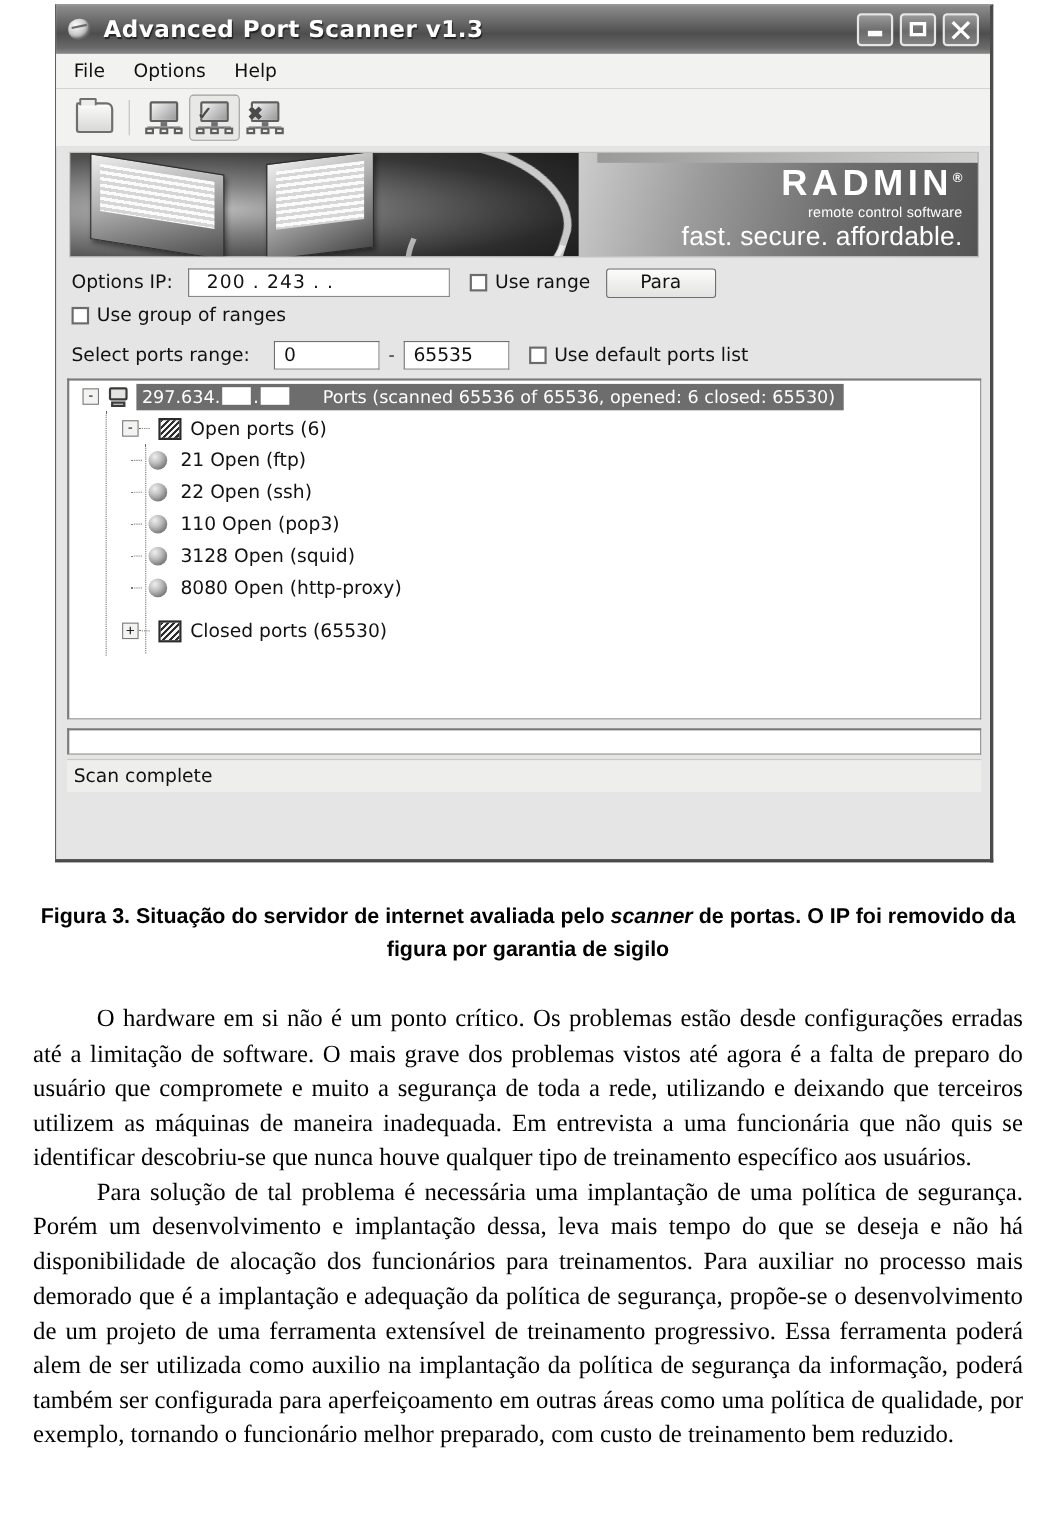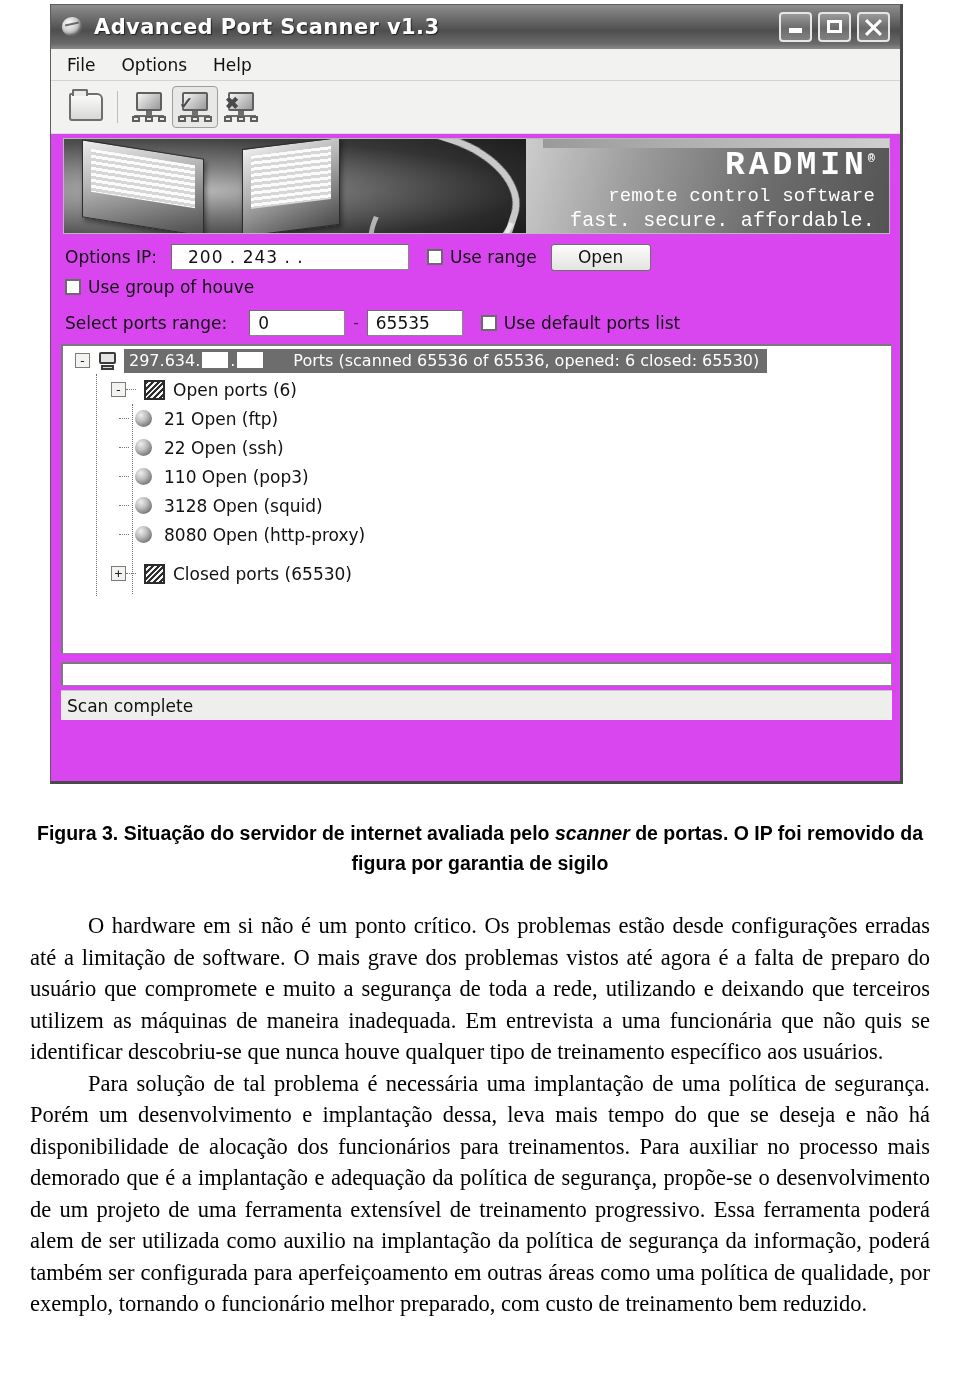--- a/index.html
+++ b/index.html
@@ -22,21 +22,21 @@
     top: 4px;
     width: 860px;
     height: 788px;
   }
 
   .app-window {
     position: absolute;
     left: 0; top: 0;
     width: 853px;
     height: 780px;
-    background: #d946ef;
+    background: #e5e5e5;
     border: 1px solid #5d5d5d;
     border-right: 3px solid #4a4a4a;
     border-bottom: 3px solid #4a4a4a;
     box-sizing: border-box;
     font-family: "Liberation Sans", sans-serif;
   }
 
   
   .titlebar {
     height: 44px;
@@ -227,29 +227,29 @@
     border-top-color: transparent;
     border-right-color: transparent;
     transform: rotate(-26deg);
   }
   .banner .topbar {
     position: absolute; right: 0; top: 0; width: 42%; height: 9px;
     background: linear-gradient(to right, #9a9a9a, #cfcfcf);
   }
   .banner-text {
     position: absolute; right: 14px; top: 10px; text-align: right;
-    font-family: Liberation Mono, monospace;
+    font-family: Liberation Sans, sans-serif;
   }
   .brand {
     font-size: 33px; font-weight: bold; color: #ffffff; letter-spacing: 4px;
     line-height: 1; position: relative; display: inline-block;
   }
   .brand sup { font-size: 12px; letter-spacing: 0; vertical-align: super; }
-  .tag1 { font-size: 19px; color: #ffffff; margin-top: 3px; letter-spacing: .2px;}
-  .tag2 { font-size: 20px; color: #ffffff; margin-top: 2px; letter-spacing: .2px;}
+  .tag1 { font-size: 13px; color: #ffffff; margin-top: 3px; letter-spacing: .2px;}
+  .tag2 { font-size: 24px; color: #ffffff; margin-top: 2px; letter-spacing: .2px;}
 
   
   .form-area { padding: 2px 12px 0 14px; }
   .frow { display: flex; align-items: center; height: 30px; }
   .flabel {
     font-size: 17px; color: #111; font-family: "DejaVu Sans", sans-serif;
   }
   .ipbox {
     width: 238px; height: 26px;
     background: #ffffff;
@@ -504,26 +504,26 @@
     </div>
 
     <div class="form-area">
       <div class="frow">
         <span class="flabel">Options IP:</span>
         <span class="ipbox">200 . 243 .        .</span>
         <span class="chk-wrap">
           <span class="chk"></span>
           <span class="chk-label">Use range</span>
         </span>
-        <span class="scan-btn">Open</span>
+        <span class="scan-btn">Para</span>
       </div>
       <div class="frow">
         <span class="chk-wrap" style="margin-left:0">
           <span class="chk"></span>
-          <span class="chk-label">Use group of houve</span>
+          <span class="chk-label">Use group of ranges</span>
         </span>
       </div>
       <div class="frow" style="margin-top:6px">
         <span class="flabel">Select ports range:</span>
         <span class="portbox" style="margin-left:22px">0</span>
         <span class="dash">-</span>
         <span class="portbox">65535</span>
         <span class="chk-wrap">
           <span class="chk"></span>
           <span class="chk-label">Use default ports list</span>

